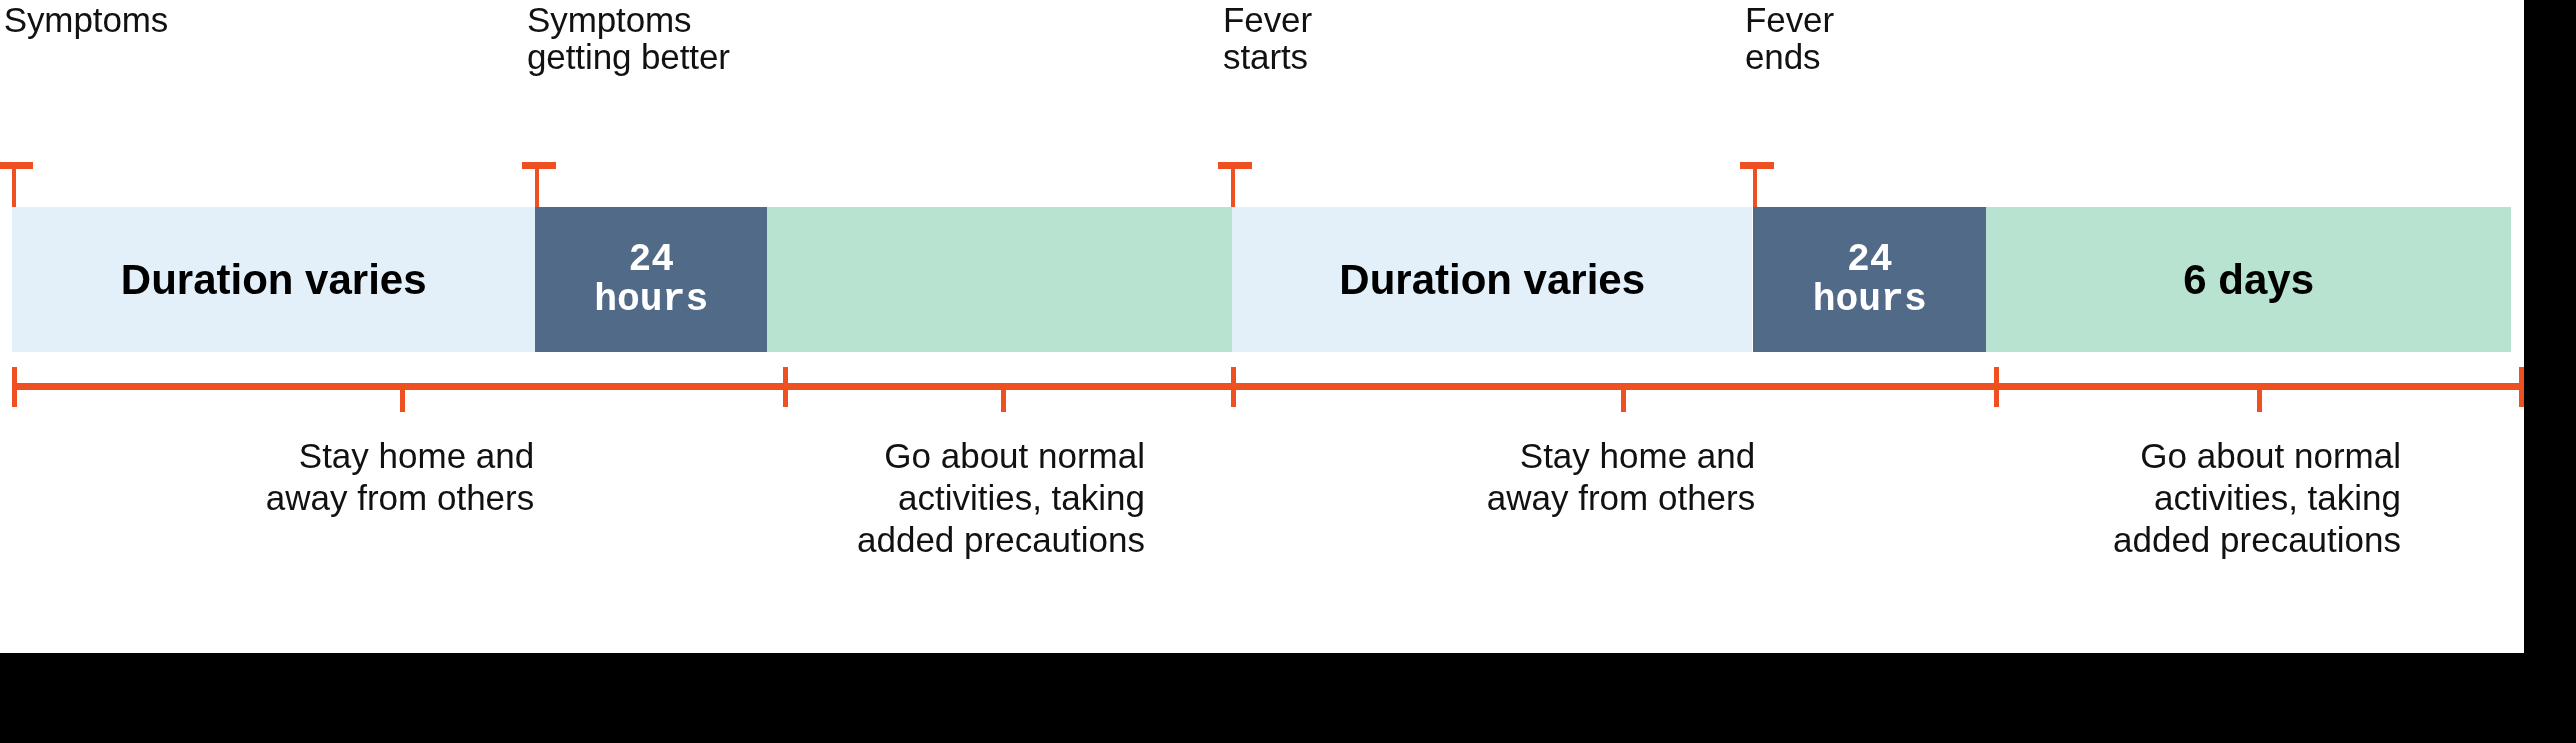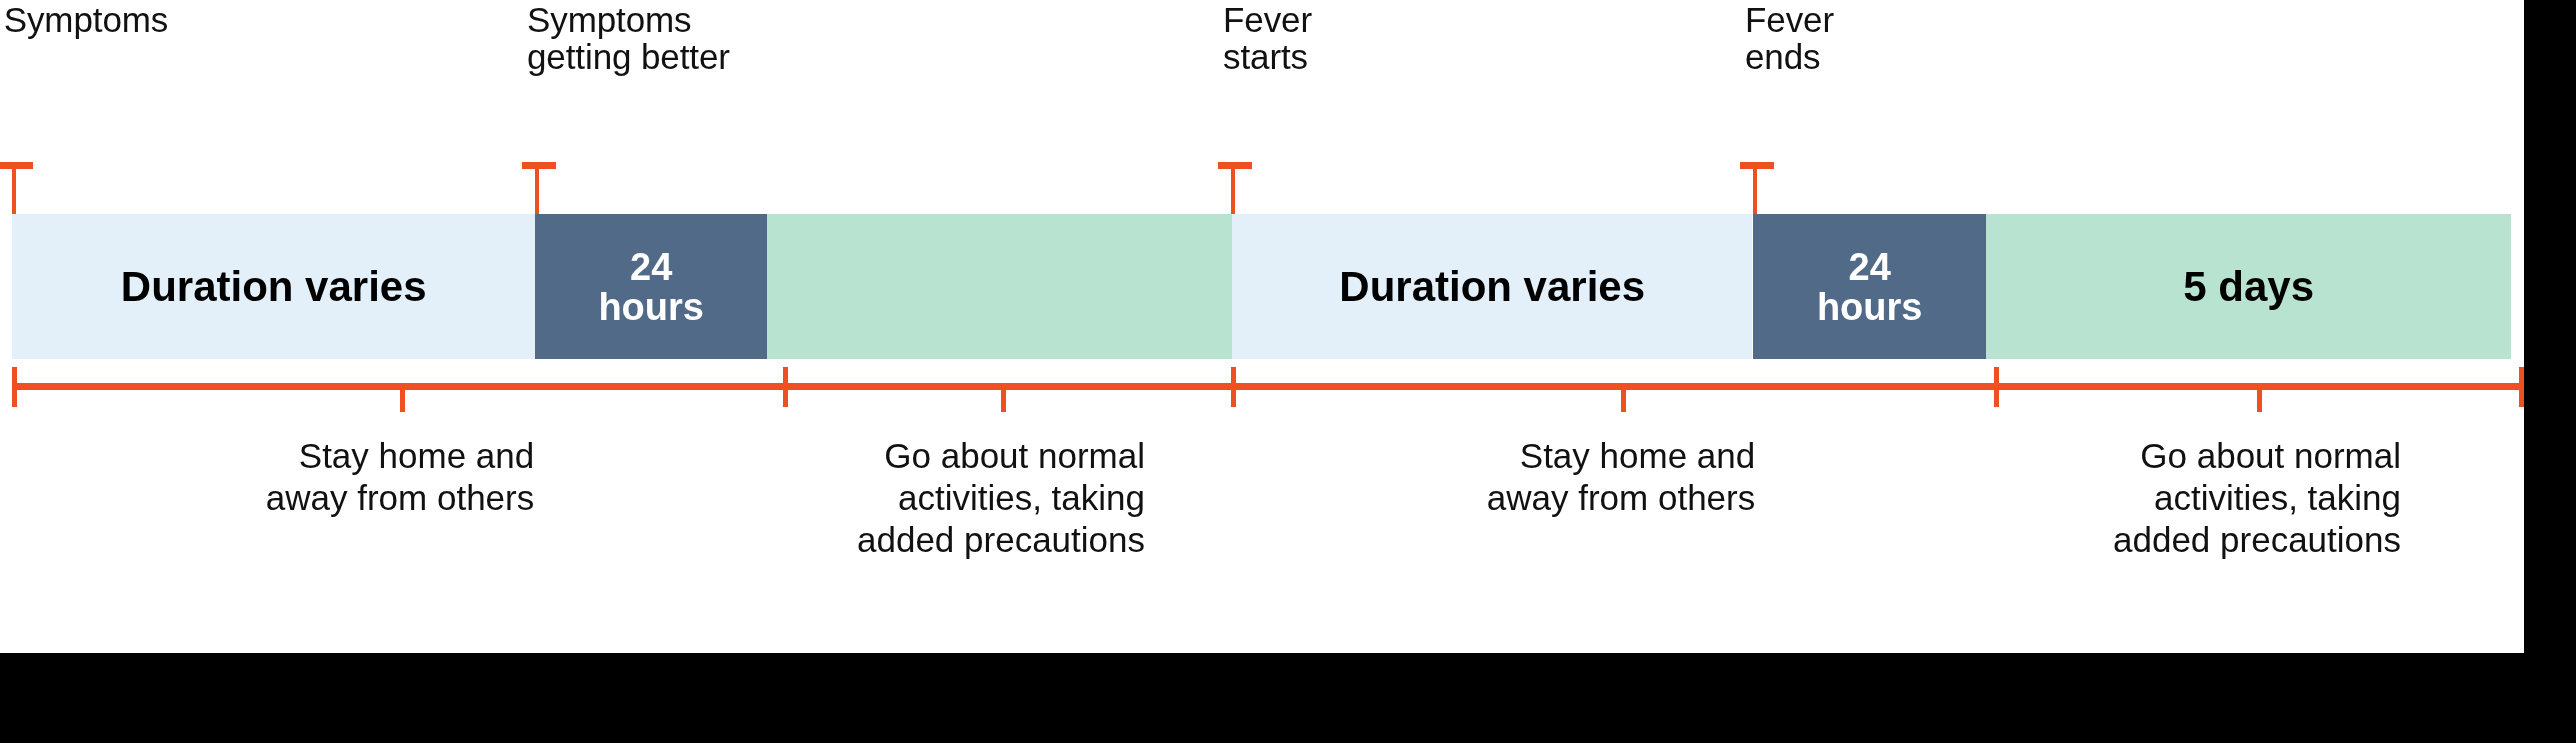--- a/index.html
+++ b/index.html
@@ -66,21 +66,21 @@
     left: -13px;
     width: 34px;
     height: 6.7px;
     background: #EF5022;
   }
 
   
   #bar {
     position: absolute;
     left: 12.2px;
-    top: 214px;
+    top: 207px;
     width: 2499px;
     height: 145px;
   }
   .seg {
     position: absolute;
     top: 0;
     height: 145px;
     display: flex;
     align-items: center;
     justify-content: center;
@@ -91,20 +91,21 @@
     font-weight: bold;
     font-size: 42px;
     line-height: 44px;
     text-align: center;
     white-space: pre-line;
   }
   .seg.dark .seg-label {
     color: #ffffff;
     font-size: 38px;
     line-height: 40px;
+    font-family: Liberation Mono, monospace;
   }
 
   
   #axis {
     position: absolute;
     left: 12.2px;
     top: 383px;
     width: 2511px;
     height: 6.7px;
     background: #EF5022;
@@ -174,21 +175,21 @@
     <div class="seg light" style="left:1220px; width:520px; background:#E3F0F9;">
       <span class="seg-label">Duration varies</span>
     </div>
 
     <div class="seg dark" style="left:1741px; width:233px; background:#516A87;">
       <span class="seg-label">24
 hours</span>
     </div>
 
     <div class="seg green" style="left:1974px; width:525px; background:#B7E3D0;">
-      <span class="seg-label">5 days</span>
+      <span class="seg-label">6 days</span>
     </div>
 
   </div>
 
   <div id="axis"></div>
 
   <div class="axis-tick boundary" style="left:12.2px;"></div>
   <div class="axis-tick boundary" style="left:783px;"></div>
   <div class="axis-tick boundary" style="left:1231px;"></div>
   <div class="axis-tick boundary" style="left:1994px;"></div>

